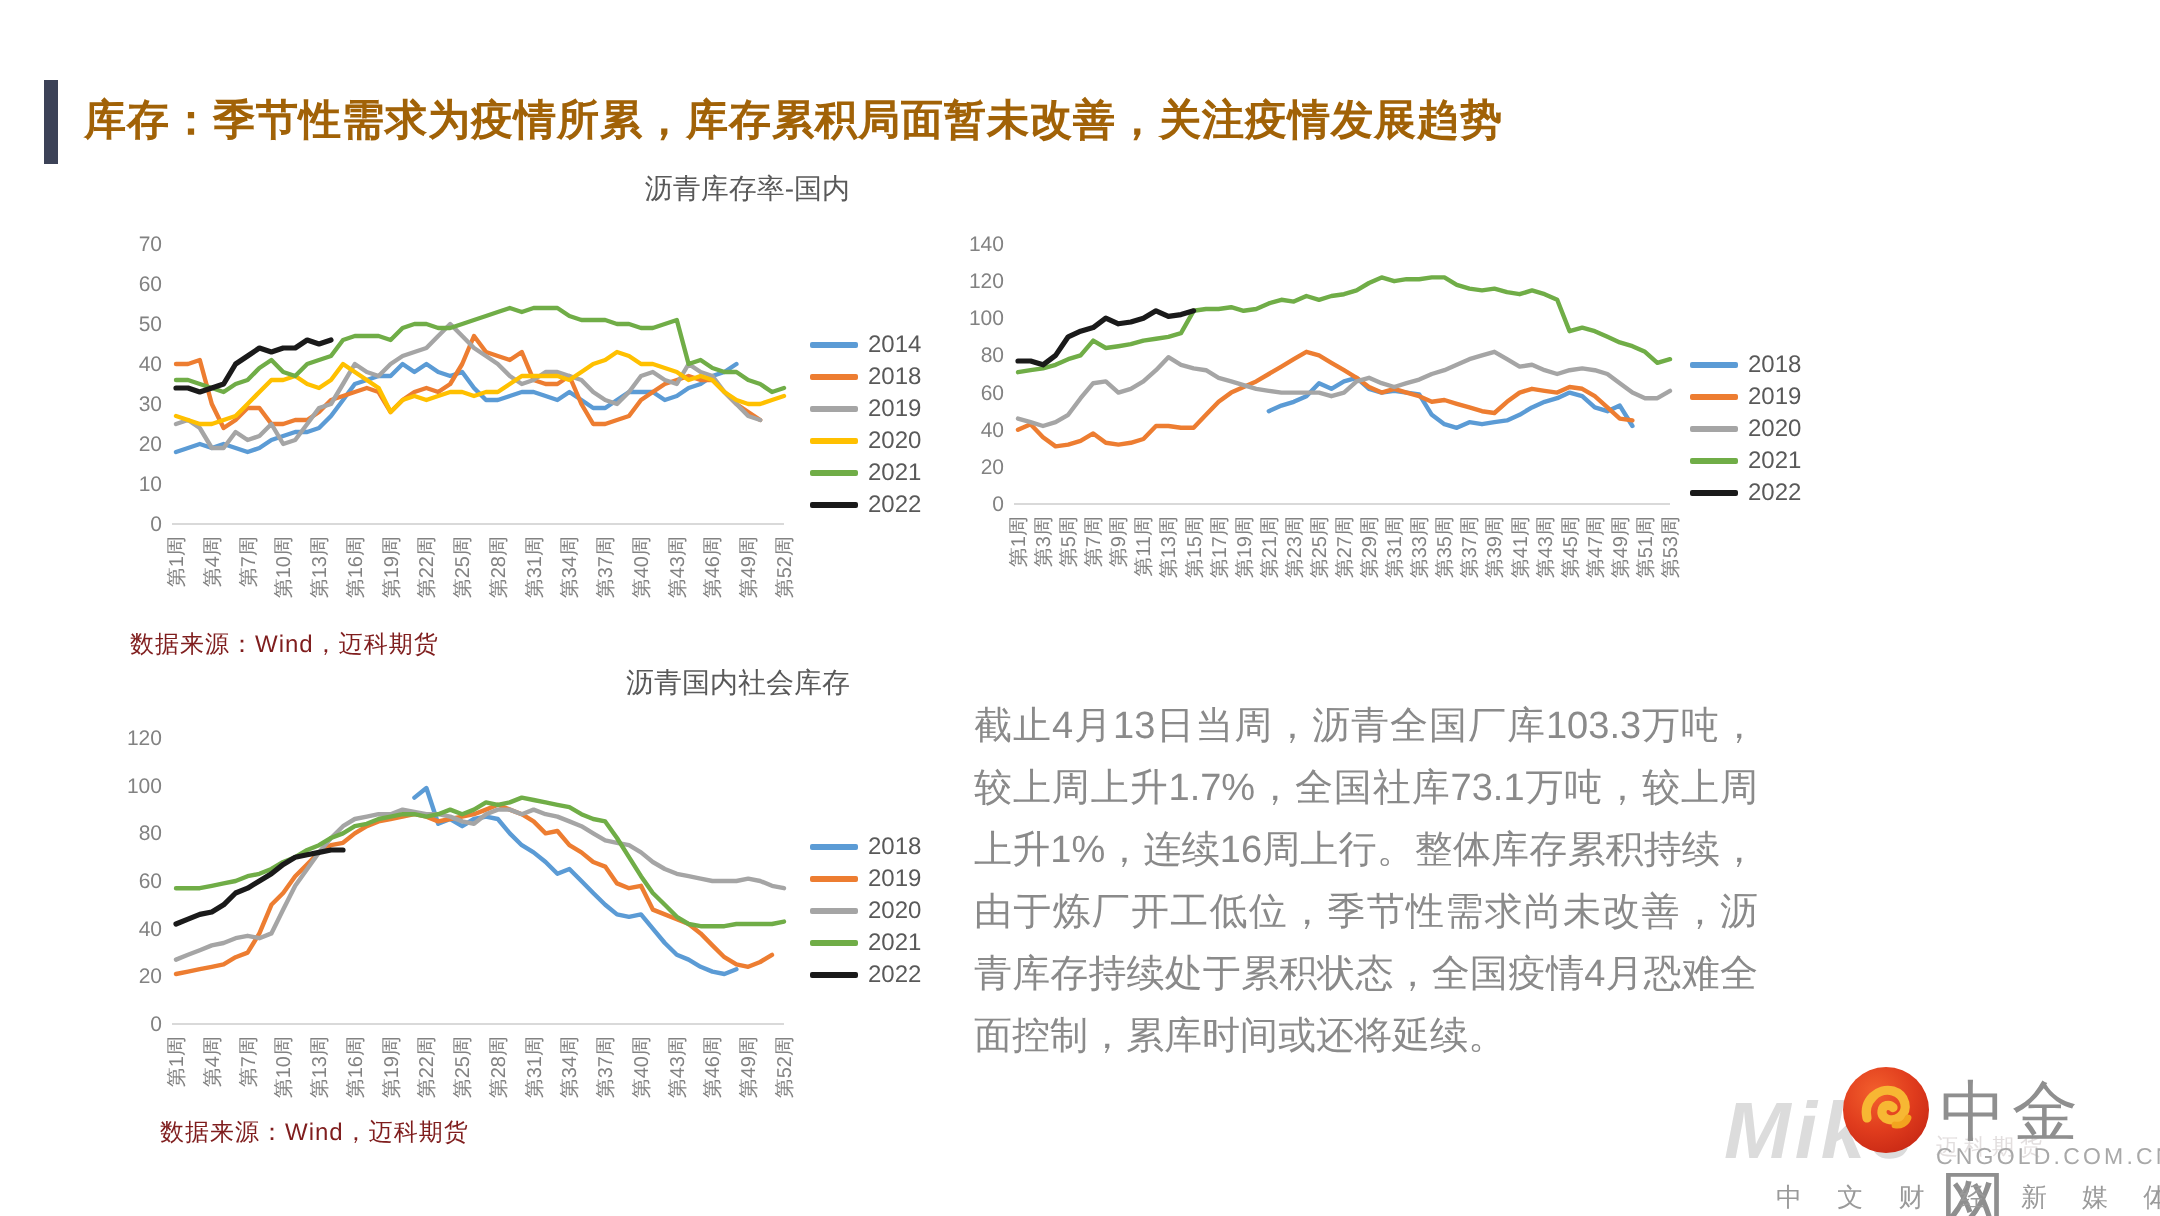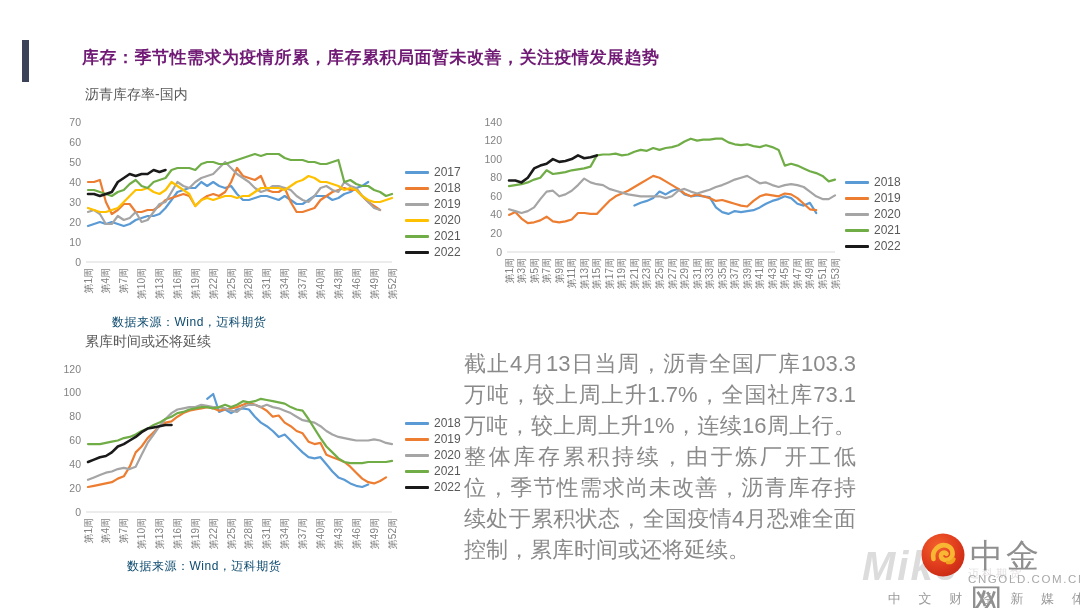--- a/index.html
+++ b/index.html
@@ -1,35 +1,35 @@
 <!DOCTYPE html>
 <html><head>
 <meta charset="utf-8">
 <style>
   html,body{margin:0;padding:0;background:#fff;}
   body{font-family:"Liberation Sans","DejaVu Sans",sans-serif;}
   #slide{position:relative;width:1080px;height:608px;background:#ffffff;overflow:hidden;}
 
   .accent-bar{position:absolute;left:22px;top:40px;width:7px;height:42px;background:#3c4257;}
-  .slide-title{position:absolute;left:42px;top:46px;font-size:17px;font-weight:bold;color:#701a75;letter-spacing:.5px;margin-left:40px;}
+  .slide-title{position:absolute;left:42px;top:46px;font-size:21px;font-weight:bold;color:#a16207;letter-spacing:.5px;}
 
   .chart{position:absolute;}
-  .chart-title{position:absolute;top:0;font-size:14px;color:#595959;text-align:left;}
+  .chart-title{position:absolute;top:0;font-size:14px;color:#595959;text-align:right;}
   .plot-svg{position:absolute;left:0;top:24px;}
   .tick{font-size:10px;fill:#828282;font-family:"Liberation Sans","DejaVu Sans",sans-serif;}
   .ytick{font-size:10.5px;fill:#828282;font-family:"Liberation Sans","DejaVu Sans",sans-serif;}
 
   .legend{position:absolute;display:flex;flex-direction:column;gap:4px;}
   .legend-row{display:flex;align-items:center;gap:5px;height:12px;}
   .swatch{display:inline-block;width:24px;height:3px;border-radius:1px;}
   .legend-label{font-size:12px;color:#595959;}
 
-  .source-note{position:absolute;font-size:12px;color:#0c4a6e;letter-spacing:.5px;margin-left:47px;}
-
-  .commentary{position:absolute;left:464px;top:348px;width:392px;font-size:22px;line-height:31px;color:#8a8a8a;text-align:justify;}
+  .source-note{position:absolute;font-size:12px;color:#7f1d1d;letter-spacing:.5px;}
+
+  .commentary{position:absolute;left:487px;top:348px;width:392px;font-size:19px;line-height:31px;color:#8a8a8a;text-align:justify;}
 
   .watermark{position:absolute;left:858px;top:526px;width:218px;height:80px;}
   .wm-faint-latin{position:absolute;left:4px;top:18px;font-size:40px;font-weight:bold;font-style:italic;color:#dcdcdc;letter-spacing:2px;}
   .wm-faint-cn{position:absolute;left:110px;top:40px;font-size:11px;color:#e2dede;letter-spacing:3px;}
   .wm-logo{position:absolute;left:62px;top:6px;}
   .wm-brand{position:absolute;left:112px;top:8px;font-size:33px;color:#8f8f8f;letter-spacing:3px;}
   .wm-domain{position:absolute;left:110px;top:47px;font-size:11.5px;color:#a8a8a8;letter-spacing:1.6px;}
   .wm-tagline{position:absolute;left:30px;top:64px;font-size:13px;color:#9a9a9a;letter-spacing:7px;white-space:nowrap;}
 </style>
 </head>
@@ -72,21 +72,21 @@
         <polyline points="33.0,116.0 39.0,114.0 44.9,112.0 50.9,114.0 56.8,112.0 62.8,114.0 68.8,116.0 74.7,114.0 80.7,110.0 86.6,108.0 92.6,106.0 98.6,106.0 104.5,104.0 110.5,98.0 116.5,90.0 122.4,82.0 128.4,80.0 134.3,78.0 140.3,78.0 146.3,72.0 152.2,76.0 158.2,72.0 164.1,76.0 170.1,78.0 176.1,76.0 182.0,84.0 188.0,90.0 193.9,90.0 199.9,88.0 205.9,86.0 211.8,86.0 217.8,88.0 223.7,90.0 229.7,86.0 235.7,90.0 241.6,94.0 247.6,94.0 253.5,90.0 259.5,86.0 265.5,86.0 271.4,86.0 277.4,90.0 283.4,88.0 289.3,84.0 295.3,82.0 301.2,78.0 307.2,76.0 313.2,72.0" fill="none" stroke="#5B9BD5" stroke-width="2.2" stroke-linejoin="round" stroke-linecap="round"></polyline>
         <polyline points="33.0,72.0 39.0,72.0 44.9,70.0 50.9,92.0 56.8,104.0 62.8,100.0 68.8,94.0 74.7,94.0 80.7,102.0 86.6,102.0 92.6,100.0 98.6,100.0 104.5,96.0 110.5,90.0 116.5,88.0 122.4,86.0 128.4,84.0 134.3,86.0 140.3,96.0 146.3,90.0 152.2,86.0 158.2,84.0 164.1,86.0 170.1,82.0 176.1,72.0 182.0,58.0 188.0,66.0 193.9,68.0 199.9,70.0 205.9,66.0 211.8,80.0 217.8,82.0 223.7,82.0 229.7,78.0 235.7,92.0 241.6,102.0 247.6,102.0 253.5,100.0 259.5,98.0 265.5,90.0 271.4,86.0 277.4,82.0 283.4,80.0 289.3,78.0 295.3,80.0 301.2,80.0 307.2,86.0 313.2,92.0 319.1,96.0 325.1,100.0" fill="none" stroke="#ED7D31" stroke-width="2.2" stroke-linejoin="round" stroke-linecap="round"></polyline>
         <polyline points="33.0,102.0 39.0,100.0 44.9,104.0 50.9,114.0 56.8,114.0 62.8,106.0 68.8,110.0 74.7,108.0 80.7,102.0 86.6,112.0 92.6,110.0 98.6,102.0 104.5,94.0 110.5,92.0 116.5,82.0 122.4,72.0 128.4,76.0 134.3,78.0 140.3,72.0 146.3,68.0 152.2,66.0 158.2,64.0 164.1,58.0 170.1,52.0 176.1,58.0 182.0,64.0 188.0,68.0 193.9,72.0 199.9,78.0 205.9,82.0 211.8,80.0 217.8,76.0 223.7,76.0 229.7,78.0 235.7,80.0 241.6,86.0 247.6,90.0 253.5,92.0 259.5,86.0 265.5,78.0 271.4,76.0 277.4,80.0 283.4,82.0 289.3,72.0 295.3,76.0 301.2,78.0 307.2,86.0 313.2,92.0 319.1,98.0 325.1,100.0" fill="none" stroke="#A5A5A5" stroke-width="2.2" stroke-linejoin="round" stroke-linecap="round"></polyline>
         <polyline points="33.0,98.0 39.0,100.0 44.9,102.0 50.9,102.0 56.8,100.0 62.8,98.0 68.8,92.0 74.7,86.0 80.7,80.0 86.6,80.0 92.6,78.0 98.6,82.0 104.5,84.0 110.5,80.0 116.5,72.0 122.4,76.0 128.4,80.0 134.3,84.0 140.3,96.0 146.3,90.0 152.2,88.0 158.2,90.0 164.1,88.0 170.1,86.0 176.1,86.0 182.0,88.0 188.0,86.0 193.9,86.0 199.9,82.0 205.9,78.0 211.8,78.0 217.8,78.0 223.7,78.0 229.7,80.0 235.7,76.0 241.6,72.0 247.6,70.0 253.5,66.0 259.5,68.0 265.5,72.0 271.4,72.0 277.4,74.0 283.4,76.0 289.3,80.0 295.3,78.0 301.2,80.0 307.2,86.0 313.2,90.0 319.1,92.0 325.1,92.0 331.0,90.0 337.0,88.0" fill="none" stroke="#FFC000" stroke-width="2.2" stroke-linejoin="round" stroke-linecap="round"></polyline>
         <polyline points="33.0,80.0 39.0,80.0 44.9,82.0 50.9,84.0 56.8,86.0 62.8,82.0 68.8,80.0 74.7,74.0 80.7,70.0 86.6,76.0 92.6,78.0 98.6,72.0 104.5,70.0 110.5,68.0 116.5,60.0 122.4,58.0 128.4,58.0 134.3,58.0 140.3,60.0 146.3,54.0 152.2,52.0 158.2,52.0 164.1,54.0 170.1,54.0 176.1,52.0 182.0,50.0 188.0,48.0 193.9,46.0 199.9,44.0 205.9,46.0 211.8,44.0 217.8,44.0 223.7,44.0 229.7,48.0 235.7,50.0 241.6,50.0 247.6,50.0 253.5,52.0 259.5,52.0 265.5,54.0 271.4,54.0 277.4,52.0 283.4,50.0 289.3,72.0 295.3,70.0 301.2,74.0 307.2,76.0 313.2,76.0 319.1,80.0 325.1,82.0 331.0,86.0 337.0,84.0" fill="none" stroke="#70AD47" stroke-width="2.2" stroke-linejoin="round" stroke-linecap="round"></polyline>
         <polyline points="33.0,84.0 39.0,84.0 44.9,86.0 50.9,84.0 56.8,82.0 62.8,72.0 68.8,68.0 74.7,64.0 80.7,66.0 86.6,64.0 92.6,64.0 98.6,60.0 104.5,62.0 110.5,60.0" fill="none" stroke="#1a1a1a" stroke-width="2.6" stroke-linejoin="round" stroke-linecap="round"></polyline>
       </svg>
     <div id="legend1" class="legend" style="left:350px;top:80px;">
         <div class="legend-row">
           <span class="swatch" style="background: rgb(91, 155, 213);"></span>
-          <span class="legend-label">2017</span>
+          <span class="legend-label">2014</span>
         </div>
         <div class="legend-row">
           <span class="swatch" style="background: rgb(237, 125, 49);"></span>
           <span class="legend-label">2018</span>
         </div>
         <div class="legend-row">
           <span class="swatch" style="background: rgb(165, 165, 165);"></span>
           <span class="legend-label">2019</span>
         </div>
         <div class="legend-row">
@@ -167,21 +167,21 @@
           <span class="legend-label">2021</span>
         </div>
         <div class="legend-row">
           <span class="swatch" style="background: rgb(26, 26, 26);"></span>
           <span class="legend-label">2022</span>
         </div>
       </div>
   </div>
 
   <div class="chart" style="left:55px;top:333px;width:425px;height:235px;">
-    <div class="chart-title" style="left:30px;width:340px;">累库时间或还将延续</div>
+    <div class="chart-title" style="left:30px;width:340px;">沥青国内社会库存</div>
     <svg id="plot3" class="plot-svg" width="352" height="214" viewBox="0 0 352 214">
         <text x="26" y="158.5" text-anchor="end" class="ytick">0</text>
         <text x="26" y="134.66666666666666" text-anchor="end" class="ytick">20</text>
         <text x="26" y="110.83333333333334" text-anchor="end" class="ytick">40</text>
         <text x="26" y="87" text-anchor="end" class="ytick">60</text>
         <text x="26" y="63.16666666666667" text-anchor="end" class="ytick">80</text>
         <text x="26" y="39.33333333333333" text-anchor="end" class="ytick">100</text>
         <text x="26" y="15.5" text-anchor="end" class="ytick">120</text>
         <line x1="31" y1="155" x2="337" y2="155" stroke="#d9d9d9" stroke-width="1"></line>
         <text transform="translate(36.5,161) rotate(-90)" text-anchor="end" class="tick">第1周</text>

